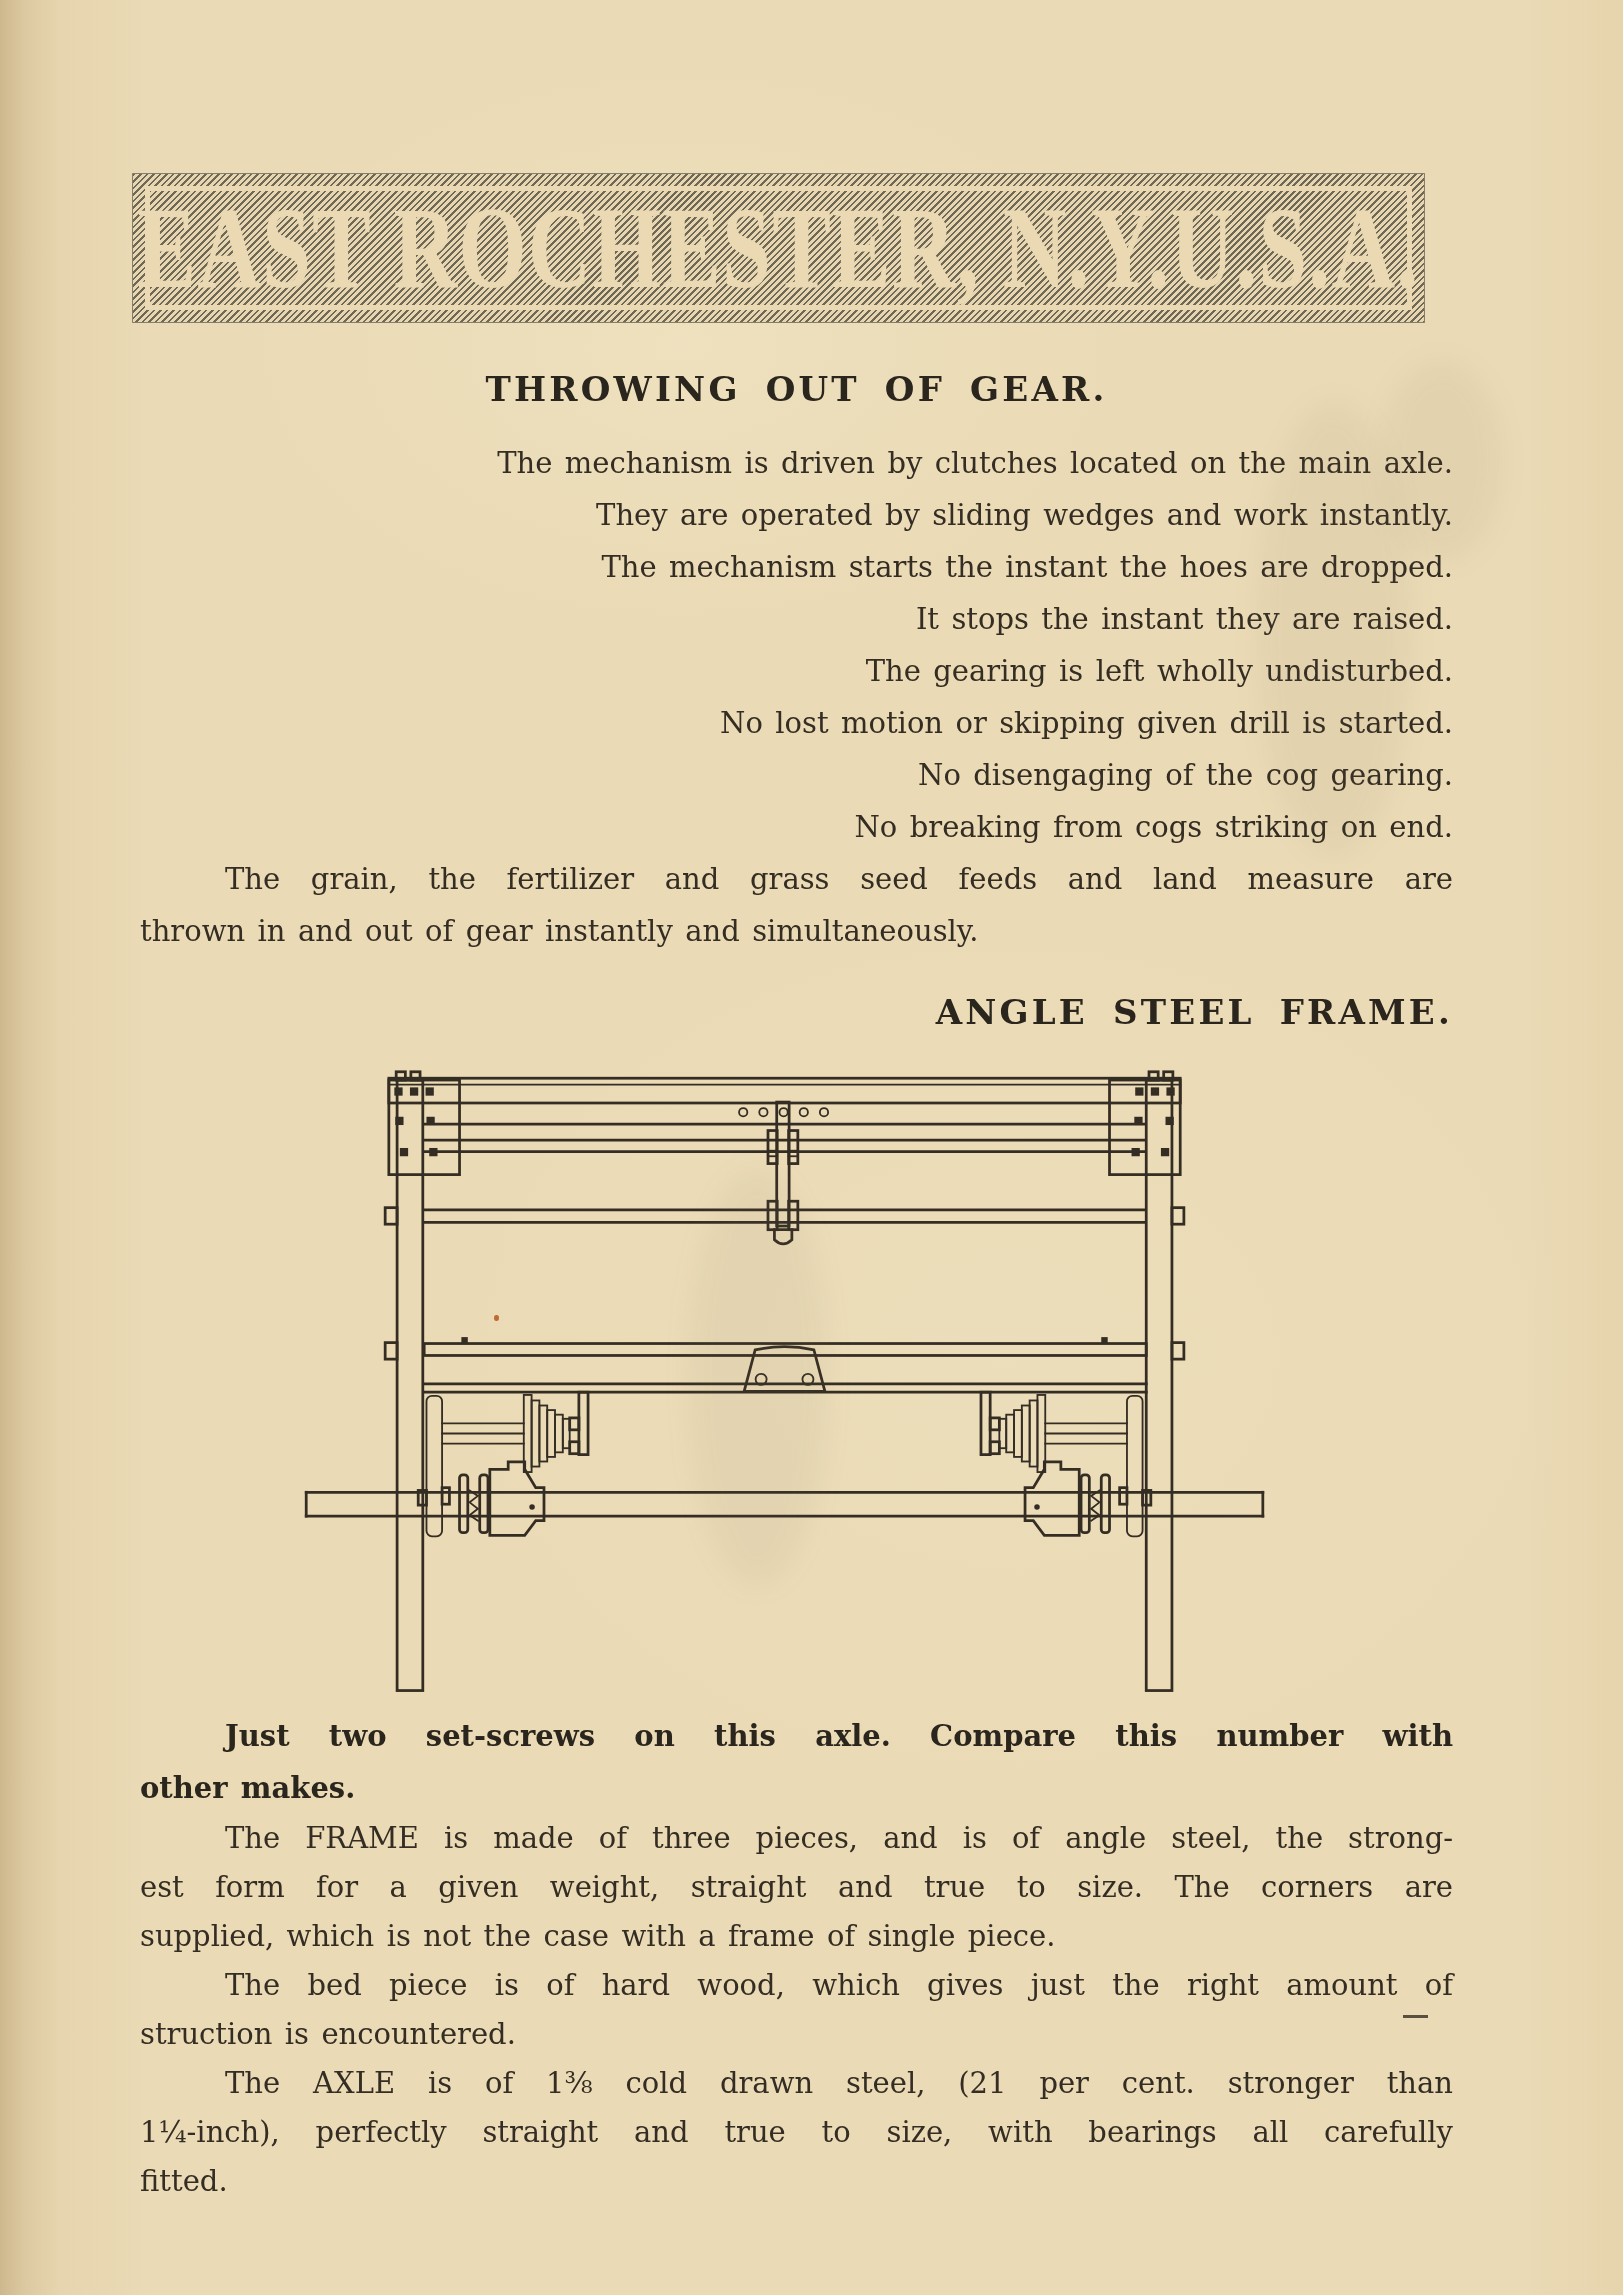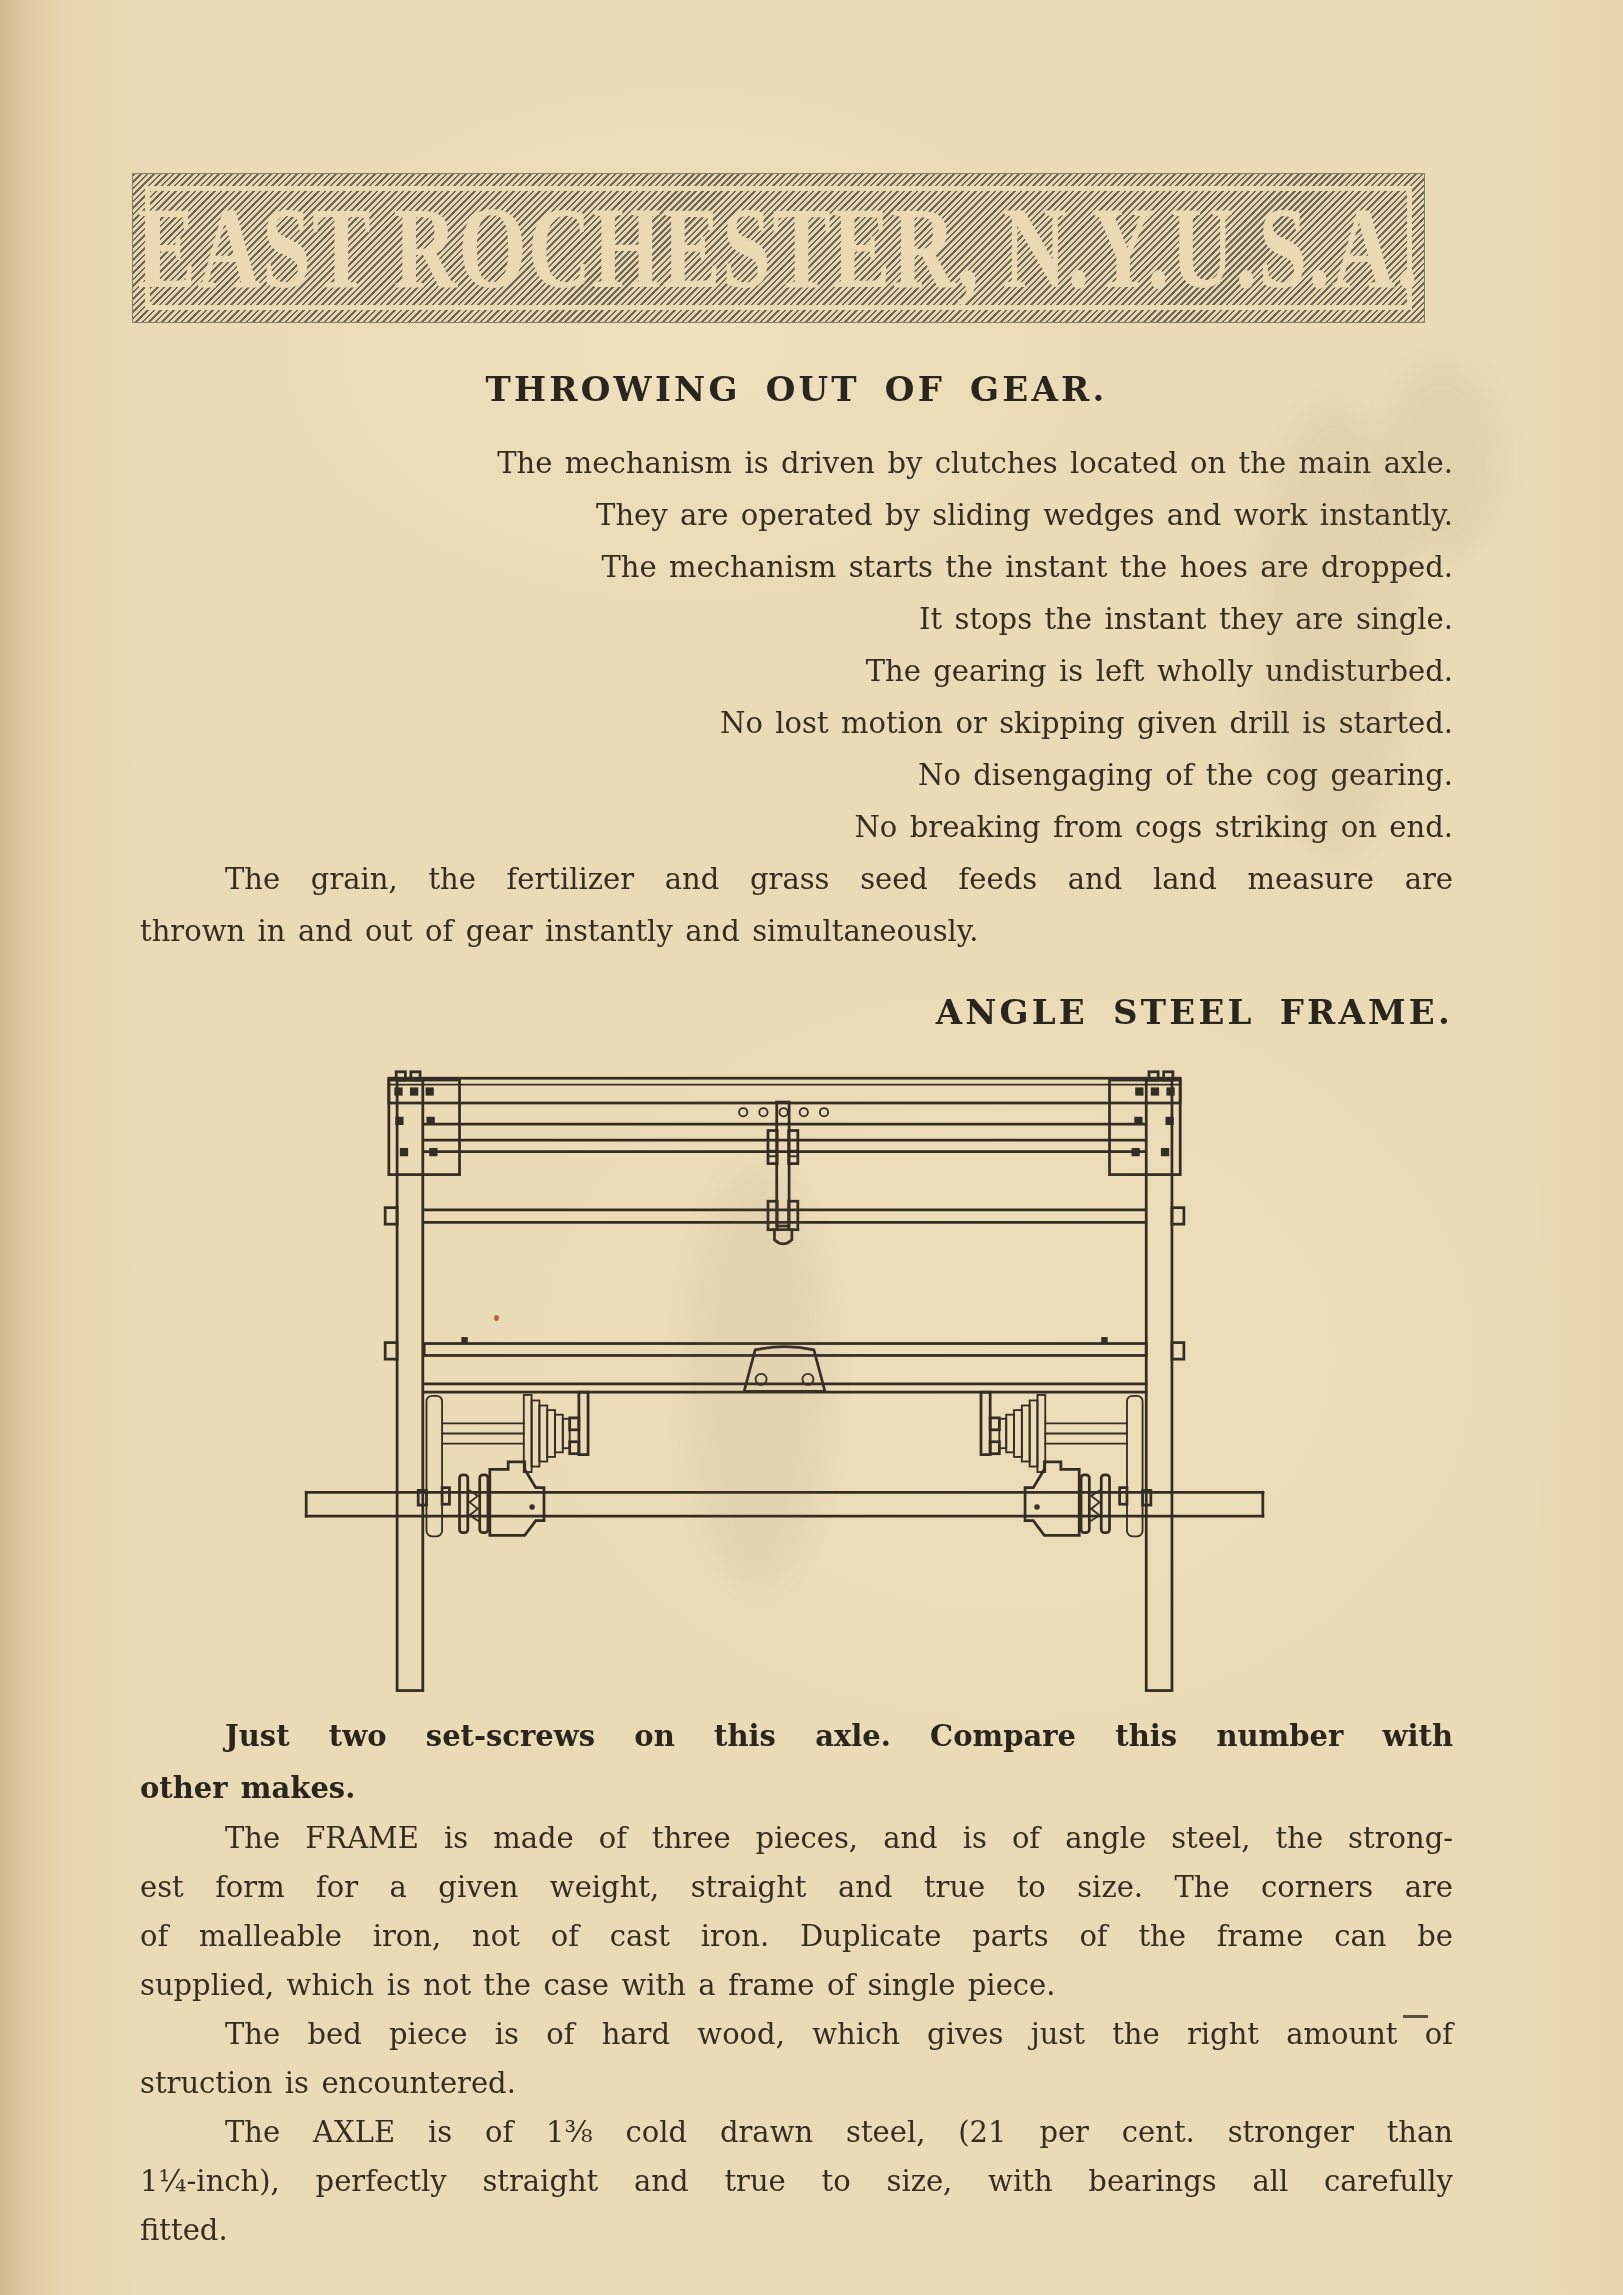--- a/index.html
+++ b/index.html
@@ -60,21 +60,21 @@
       <span class="banner-text">EAST ROCHESTER, N.Y.U.S.A.</span>
     </div>
   </div>
 
   <div class="h h1">THROWING OUT OF GEAR.</div>
 
   <div class="textblock intro">
     <div class="bl ind">The mechanism is driven by clutches located on the main axle.</div>
     <div class="bl ind">They are operated by sliding wedges and work instantly.</div>
     <div class="bl ind">The mechanism starts the instant the hoes are dropped.</div>
-    <div class="bl ind">It stops the instant they are single.</div>
+    <div class="bl ind">It stops the instant they are raised.</div>
     <div class="bl ind">The gearing is left wholly undisturbed.</div>
     <div class="bl ind">No lost motion or skipping given drill is started.</div>
     <div class="bl ind">No disengaging of the cog gearing.</div>
     <div class="bl ind">No breaking from cogs striking on end.</div>
     <div class="jl ind">The grain, the fertilizer and grass seed feeds and land measure are</div>
     <div class="wrapln">thrown in and out of gear instantly and simultaneously.</div>
   </div>
 
   <div class="h h2">ANGLE STEEL FRAME.</div>
 
@@ -185,21 +185,20 @@
   </svg>
 
   <div class="textblock boldnote">
     <div class="jl ind">Just two set-screws on this axle.  Compare this number with</div>
     <div class="wrapln">other makes.</div>
   </div>
 
   <div class="textblock mainpars">
     <div class="jl ind">The FRAME is made of three pieces, and is of angle steel, the strong-</div>
     <div class="jl">est form for a given weight, straight and true to size.  The corners are</div>
-    <div class="jl">of malleable iron, not of cast iron.  Duplicate parts of the frame can be</div>
     <div class="wrapln">supplied, which is not the case with a frame of single piece.</div>
     <div class="jl ind">The bed piece is of hard wood, which gives just the right amount of</div>
     <div class="wrapln">struction is encountered.</div>
     <div class="jl ind">The AXLE is of 1⅜ cold drawn steel, (21 per cent. stronger than</div>
     <div class="jl">1¼-inch), perfectly straight and true to size, with bearings all carefully</div>
     <div class="wrapln">fitted.</div>
   </div>
 
   <div class="pagenum">15</div>
 

